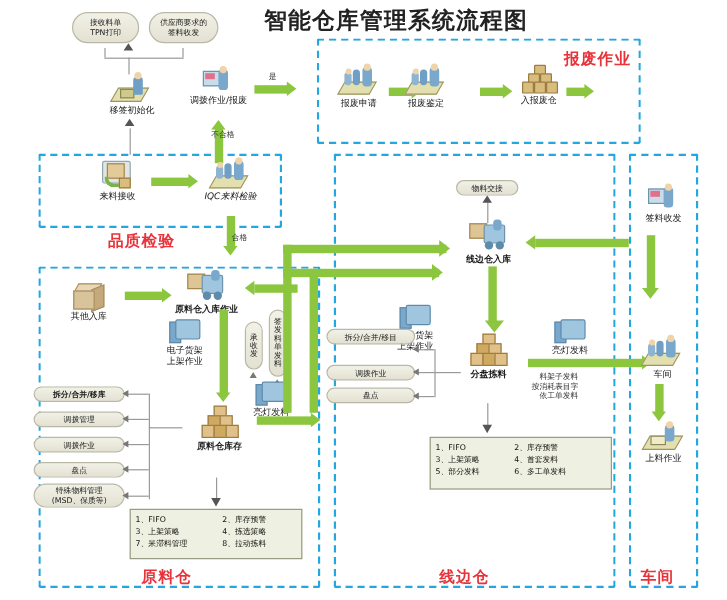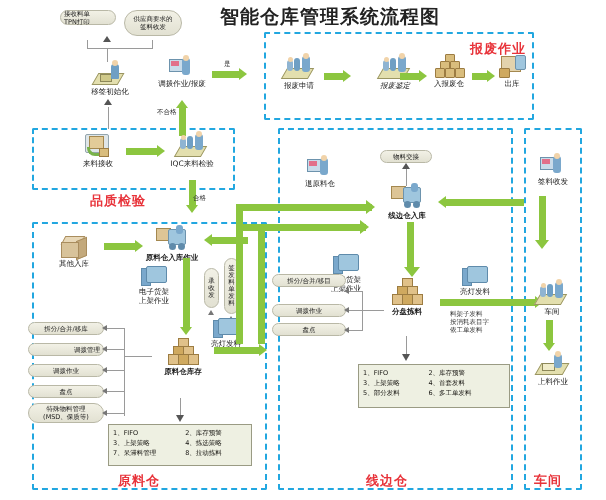--- a/index.html
+++ b/index.html
@@ -190,21 +190,21 @@
 
   <div class="zone" style="left:32px;top:222px;width:235px;height:268px;"></div>
   <div class="zone-label" style="left:118px;top:472px;">原料仓</div>
 
   <div class="zone" style="left:278px;top:128px;width:235px;height:362px;"></div>
   <div class="zone-label" style="left:366px;top:472px;">线边仓</div>
 
   <div class="zone" style="left:524px;top:128px;width:58px;height:362px;"></div>
   <div class="zone-label" style="left:534px;top:472px;">车间</div>
 
-  <div class="pill two" style="left:60px;top:10px;width:56px;height:15px;display:flex;align-items:center;">
+  <div class="pill two" style="left:60px;top:10px;width:56px;height:26px;display:flex;align-items:center;justify-content:center;">
     <span style="white-space:pre-line;">接收料单
 TPN打印</span>
   </div>
   <div class="pill two" style="left:124px;top:10px;width:58px;height:26px;display:flex;align-items:center;justify-content:center;">
     <span style="white-space:pre-line;">供应商要求的
 签料收发</span>
   </div>
 
   <div class="thinline" style="left:87px;top:40px;width:1px;height:8px;"></div>
   <div class="thinline" style="left:152px;top:40px;width:1px;height:8px;"></div>
@@ -232,21 +232,21 @@
         <div class="pb"></div>
         <div class="ph"></div>
     </div>
     <div class="cap">调拨作业/报废</div>
   </div>
 
   <div class="garr" style="left:176px;top:100px;">
     <div class="sh" style="left:3px;top:6px;width:7px;height:30px;"></div>
     <div class="hd" style="left:0;top:0;border-left:6.5px solid transparent;border-right:6.5px solid transparent;border-bottom:8px solid #8cc63f;"></div>
   </div>
-  <div class="arrlabel" style="left:157px;top:108px;">不合格</div>
+  <div class="arrlabel" style="left:176px;top:108px;">不合格</div>
 
   <div class="garr" style="left:212px;top:68px;">
     <div class="sh" style="left:0;top:3px;width:28px;height:7px;"></div>
     <div class="hd" style="left:27px;top:0;border-top:6.5px solid transparent;border-bottom:6.5px solid transparent;border-left:8px solid #8cc63f;"></div>
   </div>
   <div class="arrlabel" style="left:224px;top:60px;">是</div>
 
   <div class="node" style="left:276px;top:56px;width:46px;">
     <div class="ico ico-group">
       <div class="tb"></div>
@@ -257,21 +257,21 @@
         <div class="h3"></div>
     </div>
     <div class="cap">报废申请</div>
   </div>
 
   <div class="garr" style="left:324px;top:70px;">
     <div class="sh" style="left:0;top:3px;width:20px;height:7px;"></div>
     <div class="hd" style="left:19px;top:0;border-top:6.5px solid transparent;border-bottom:6.5px solid transparent;border-left:8px solid #8cc63f;"></div>
   </div>
 
-  <div class="node" style="left:372px;top:56px;width:46px;font-style:italic;">
+  <div class="node" style="left:332px;top:56px;width:46px;">
     <div class="ico ico-group">
       <div class="tb"></div>
         <div class="p1"></div>
         <div class="h1"></div>
         <div class="p2"></div>
         <div class="p3"></div>
         <div class="h3"></div>
     </div>
     <div class="cap">报废鉴定</div>
   </div>
@@ -291,45 +291,37 @@
         <i class="d" style="left:22px;top:14px;"></i>
     </div>
     <div class="cap">入报废仓</div>
   </div>
 
   <div class="garr" style="left:472px;top:70px;">
     <div class="sh" style="left:0;top:3px;width:16px;height:7px;"></div>
     <div class="hd" style="left:15px;top:0;border-top:6.5px solid transparent;border-bottom:6.5px solid transparent;border-left:8px solid #8cc63f;"></div>
   </div>
 
-  <div class="node" style="left:492px;top:54px;width:40px;">
-    <div class="ico ico-out">
-      <div class="bx"></div>
-        <div class="pp"></div>
-        <div class="sm"></div>
-    </div>
-    <div class="cap">出库</div>
-  </div>
 
   <div class="node" style="left:72px;top:134px;width:52px;">
     <div class="ico ico-recv">
       <div class="bg"></div>
         <div class="bx"></div>
         <div class="ar"></div>
         <div class="sm"></div>
     </div>
     <div class="cap">来料接收</div>
   </div>
 
   <div class="garr" style="left:126px;top:145px;">
     <div class="sh" style="left:0;top:3px;width:32px;height:7px;"></div>
     <div class="hd" style="left:31px;top:0;border-top:6.5px solid transparent;border-bottom:6.5px solid transparent;border-left:8px solid #8cc63f;"></div>
   </div>
 
-  <div class="node" style="left:164px;top:134px;width:56px;">
+  <div class="node" style="left:164px;top:134px;width:56px;font-style:italic;">
     <div class="ico ico-group">
       <div class="tb"></div>
         <div class="p1"></div>
         <div class="h1"></div>
         <div class="p2"></div>
         <div class="p3"></div>
         <div class="h3"></div>
     </div>
     <div class="cap">IQC来料检验</div>
   </div>
@@ -389,24 +381,24 @@
       <i style="left:12px;top:0;"></i>
       <i class="d" style="left:7px;top:8px;"></i>
         <i style="left:17px;top:8px;"></i>
       <i style="left:2px;top:16px;"></i>
         <i class="d" style="left:12px;top:16px;"></i>
         <i style="left:22px;top:16px;"></i>
     </div>
     <div class="cap b">原料仓库存</div>
   </div>
 
-  <div class="pill" style="left:28px;top:322px;width:76px;height:13px;line-height:9px;">
+  <div class="pill" style="left:28px;top:322px;width:76px;height:13px;line-height:9px;font-weight:bold;">
     <span>拆分/合并/移库</span>
   </div>
-  <div class="pill" style="left:28px;top:343px;width:76px;height:13px;line-height:9px;text-align:right;">
+  <div class="pill" style="left:28px;top:343px;width:76px;height:13px;line-height:9px;">
     <span>调拨管理</span>
   </div>
   <div class="pill" style="left:28px;top:364px;width:76px;height:13px;line-height:9px;">
     <span>调拨作业</span>
   </div>
   <div class="pill" style="left:28px;top:385px;width:76px;height:13px;line-height:9px;">
     <span>盘点</span>
   </div>
   <div class="pill two" style="left:28px;top:403px;width:76px;height:20px;display:flex;align-items:center;justify-content:center;">
     <span style="white-space:pre-line;">特殊物料管理
@@ -469,29 +461,20 @@
       <tr>
         <td>7、呆滞料管理</td>
         <td>8、拉动拣料</td>
       </tr>
     </tbody>
       </table>
   </div>
   <div class="thinline" style="left:180px;top:398px;width:1px;height:18px;"></div>
   <div class="thinarr" style="left:176px;top:415px;border-left:4px solid transparent;border-right:4px solid transparent;border-top:7px solid #555;"></div>
 
-  <div class="node" style="left:296px;top:158px;width:48px;">
-    <div class="ico ico-board">
-      <div class="bd"></div>
-        <div class="bd2"></div>
-        <div class="pb"></div>
-        <div class="ph"></div>
-    </div>
-    <div class="cap">退原料仓</div>
-  </div>
 
   <div class="pill" style="left:380px;top:150px;width:52px;height:13px;line-height:9px;">
     <span>物料交接</span>
   </div>
   <div class="thinline" style="left:406px;top:164px;width:1px;height:22px;"></div>
   <div class="thinarr" style="left:402px;top:163px;border-left:4px solid transparent;border-right:4px solid transparent;border-bottom:6px solid #555;"></div>
 
   <div class="node" style="left:378px;top:184px;width:58px;">
     <div class="ico ico-fork">
       <div class="crate"></div>
@@ -563,21 +546,21 @@
   <div class="thinarr" style="left:344px;top:307px;border-top:3.5px solid transparent;border-bottom:3.5px solid transparent;border-right:5px solid #777;"></div>
   <div class="thinarr" style="left:344px;top:327px;border-top:3.5px solid transparent;border-bottom:3.5px solid transparent;border-right:5px solid #777;"></div>
 
   <div class="node" style="left:452px;top:266px;width:46px;">
     <div class="ico ico-mon">
       <div class="cab"></div>
         <div class="scr"></div>
     </div>
     <div class="cap">亮灯发料</div>
   </div>
-  <div class="arrlabel" style="left:450px;top:310px;white-space:pre-line;line-height:8px;text-align:left;width:56px;">料架子发料
+  <div class="arrlabel" style="left:426px;top:310px;white-space:pre-line;line-height:8px;text-align:right;width:56px;">料架子发料
 按消耗表目字
 依工单发料</div>
 
   <div class="garr" style="left:440px;top:296px;">
     <div class="sh" style="left:0;top:3px;width:96px;height:7px;"></div>
     <div class="hd" style="left:95px;top:0;border-top:6.5px solid transparent;border-bottom:6.5px solid transparent;border-left:8px solid #8cc63f;"></div>
   </div>
 
   <div class="listbox" style="left:358px;top:364px;width:152px;height:44px;">
     <table>

